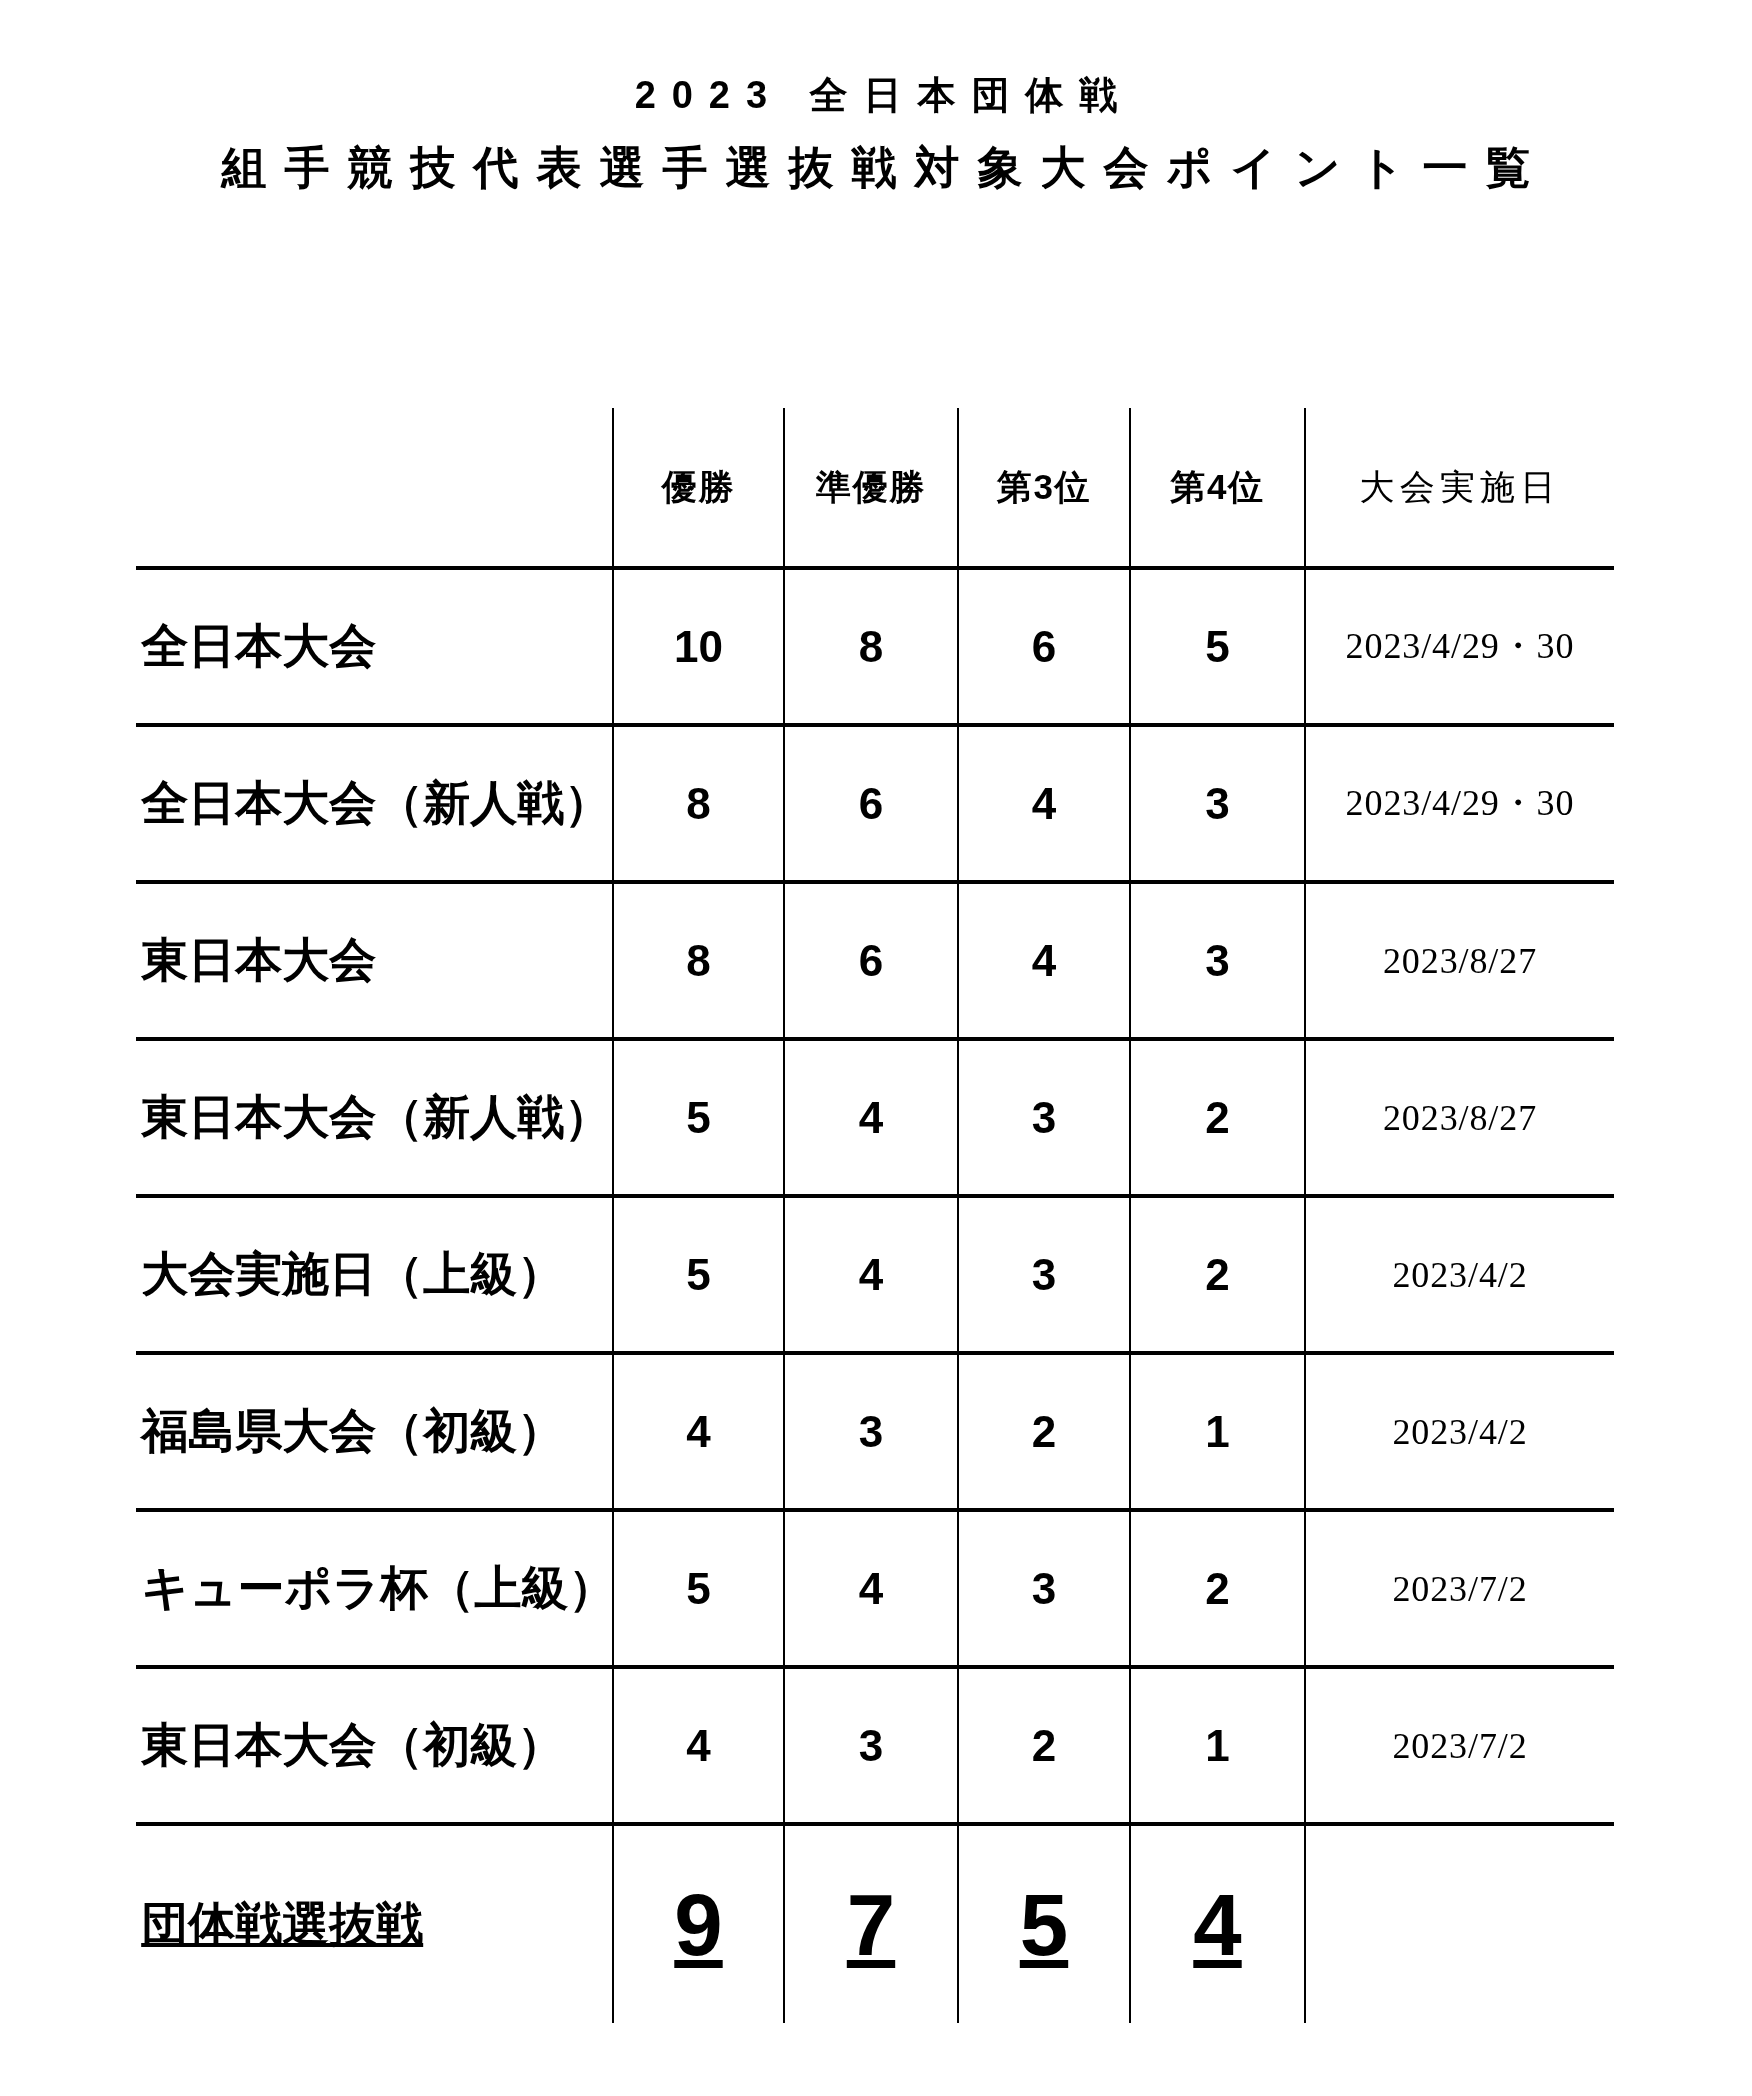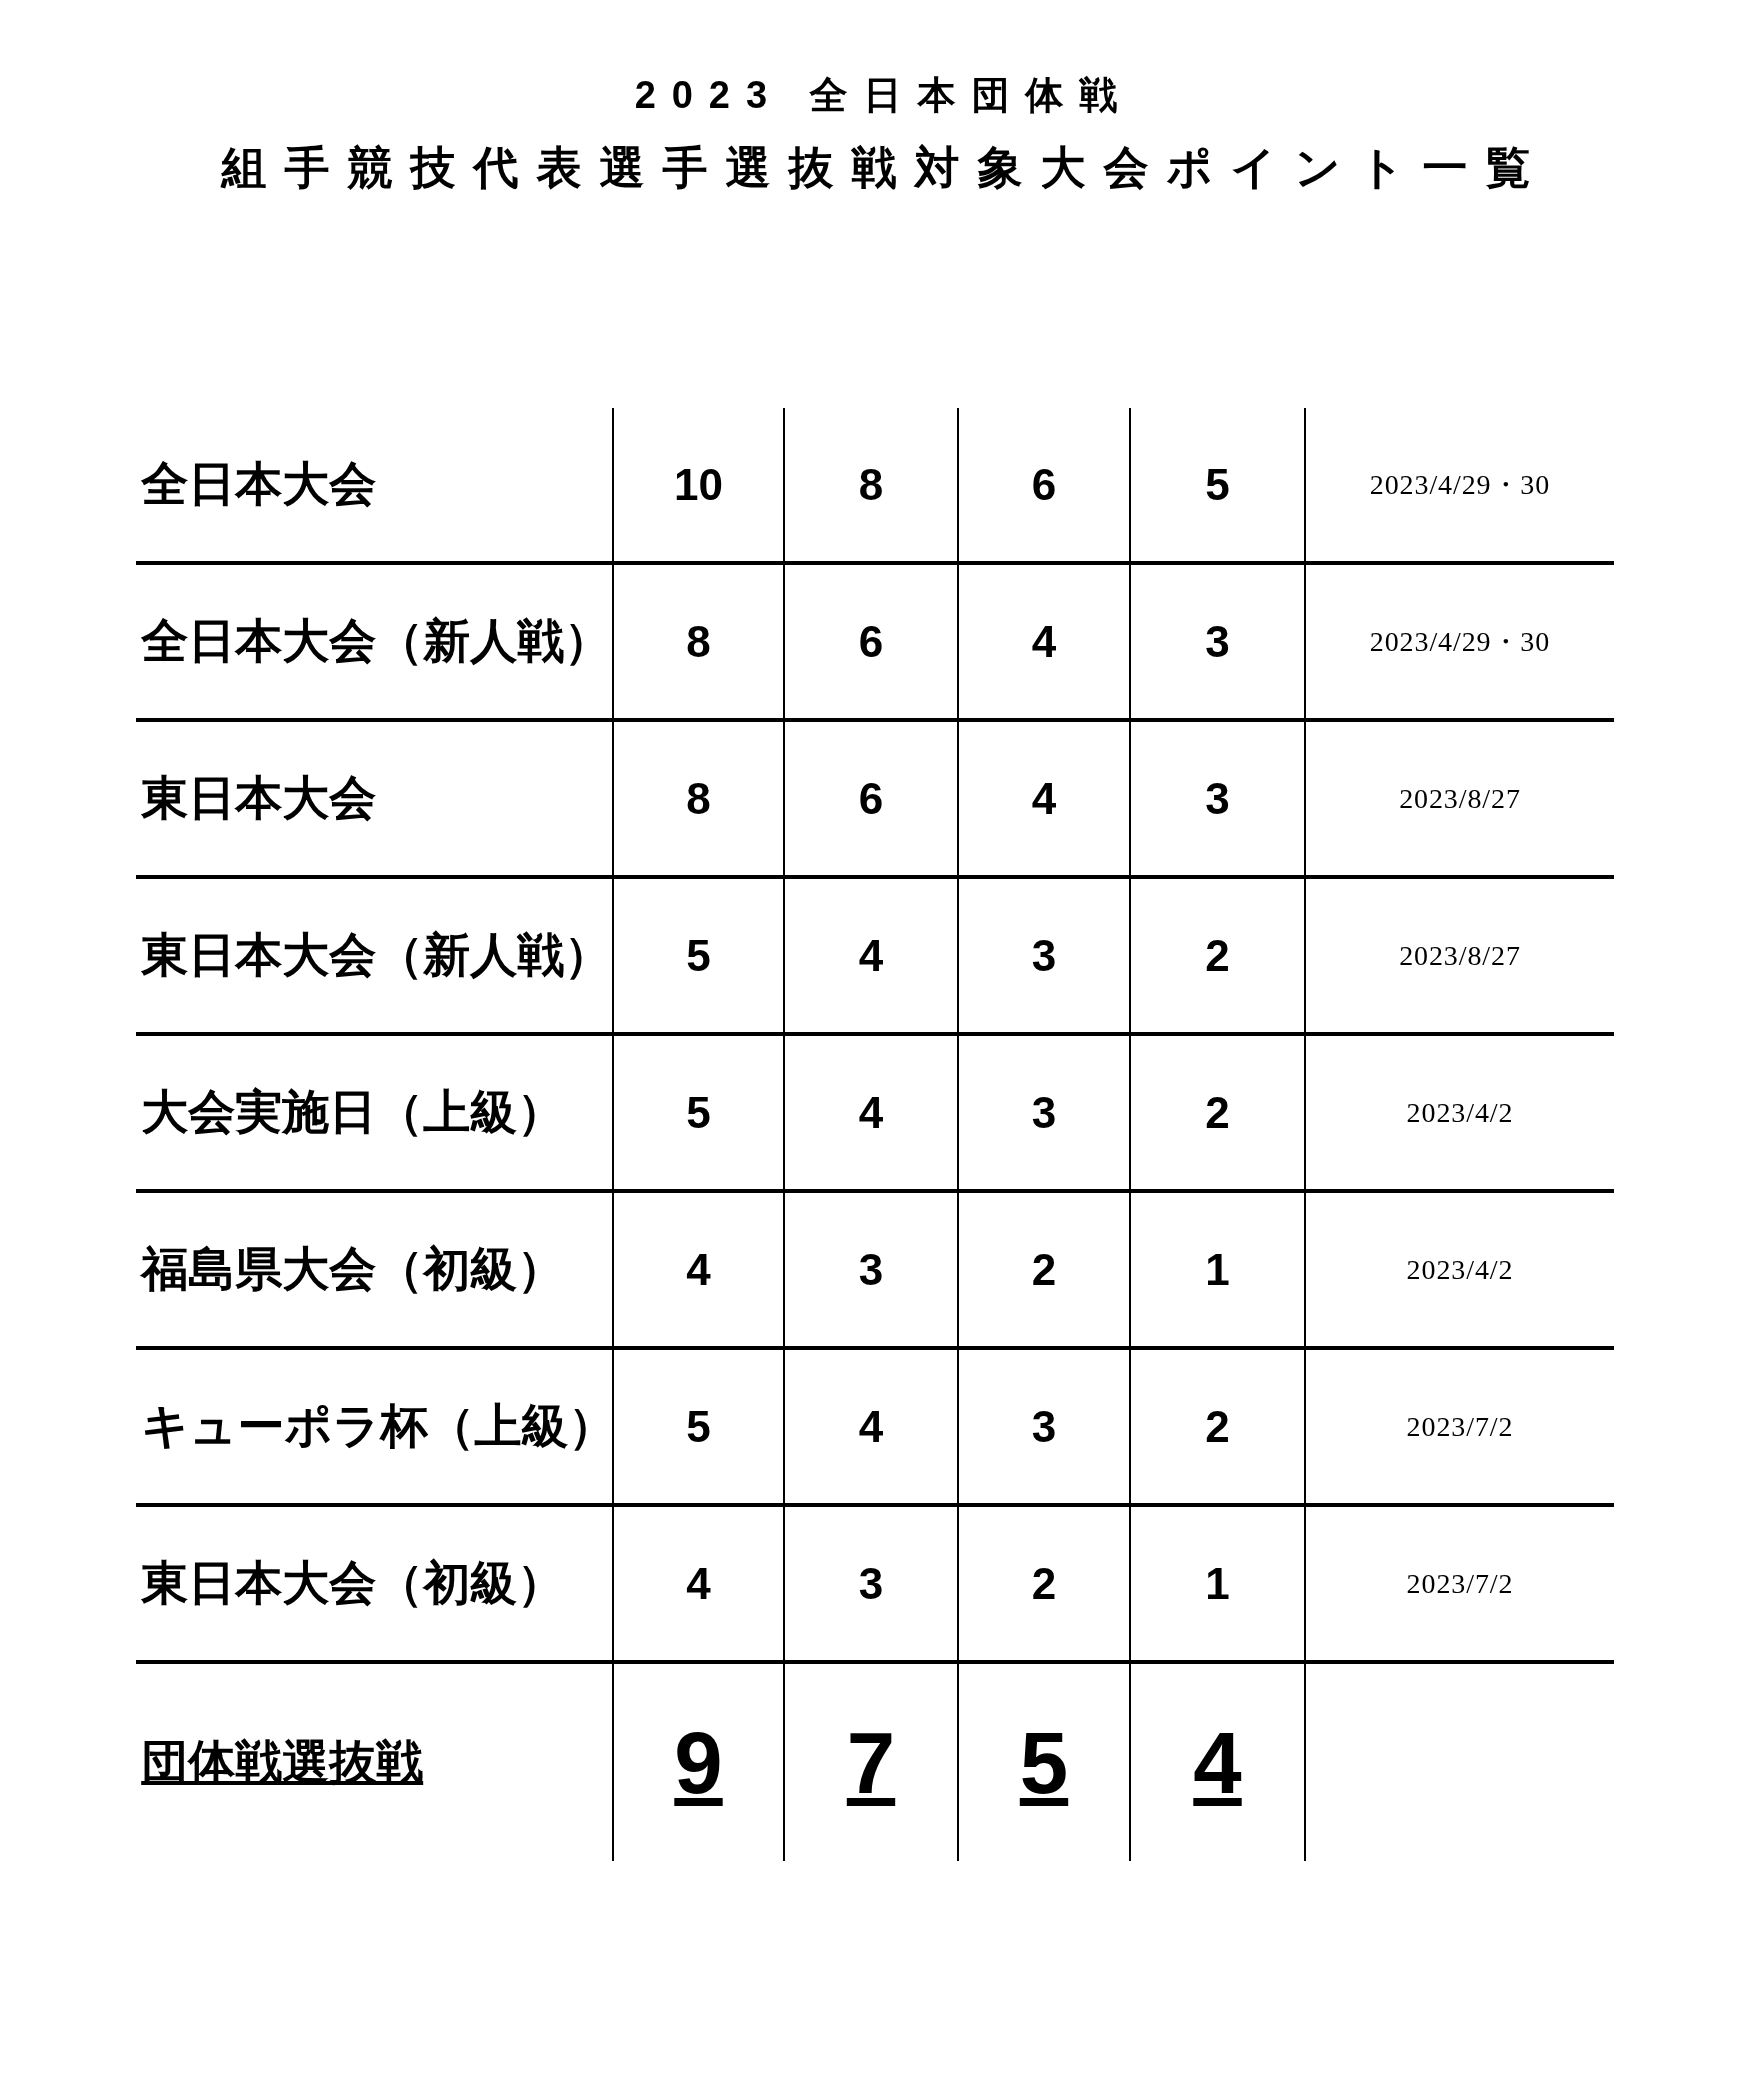--- a/index.html
+++ b/index.html
@@ -42,30 +42,38 @@
   .hdr{font-size:35px;font-weight:900;letter-spacing:1.7px;}
   .hdr-date{
     font-family:"Liberation Serif", serif;
     font-size:35px;font-weight:400;letter-spacing:5.2px;
   }
   .row-label{font-size:47px;font-weight:900;letter-spacing:0;}
   .num{font-size:44px;font-weight:700;}
   .trow.last .num{font-size:87px;}
   .date{
     font-family:"Liberation Serif", serif;
-    font-size:28px;font-weight:400;letter-spacing:0.9px;
+    font-size:36px;font-weight:400;letter-spacing:0.9px;
   }
 </style>
 </head>
 <body>
 
 <div class="title1">2023 全日本団体戦</div>
 <div class="title2">組手競技代表選手選抜戦対象大会ポイント一覧</div>
 
 <div class="points-table">
+  <div class="trow header bordered">
+    <div class="cell c0 vline"></div>
+    <div class="cell c1 vline hdr">優勝</div>
+    <div class="cell c2 vline hdr">準優勝</div>
+    <div class="cell c3 vline hdr">第3位</div>
+    <div class="cell c4 vline hdr">第4位</div>
+    <div class="cell c5 hdr-date">大会実施日</div>
+  </div>
 <div class="trow body bordered">
     <div class="cell c0 vline row-label">全日本大会</div>
     <div class="cell c1 vline num">10</div>
     <div class="cell c2 vline num">8</div>
     <div class="cell c3 vline num">6</div>
     <div class="cell c4 vline num">5</div>
     <div class="cell c5 date">2023/4/29・30</div>
   </div>
     <div class="trow body bordered">
     <div class="cell c0 vline row-label">全日本大会（新人戦）</div>

